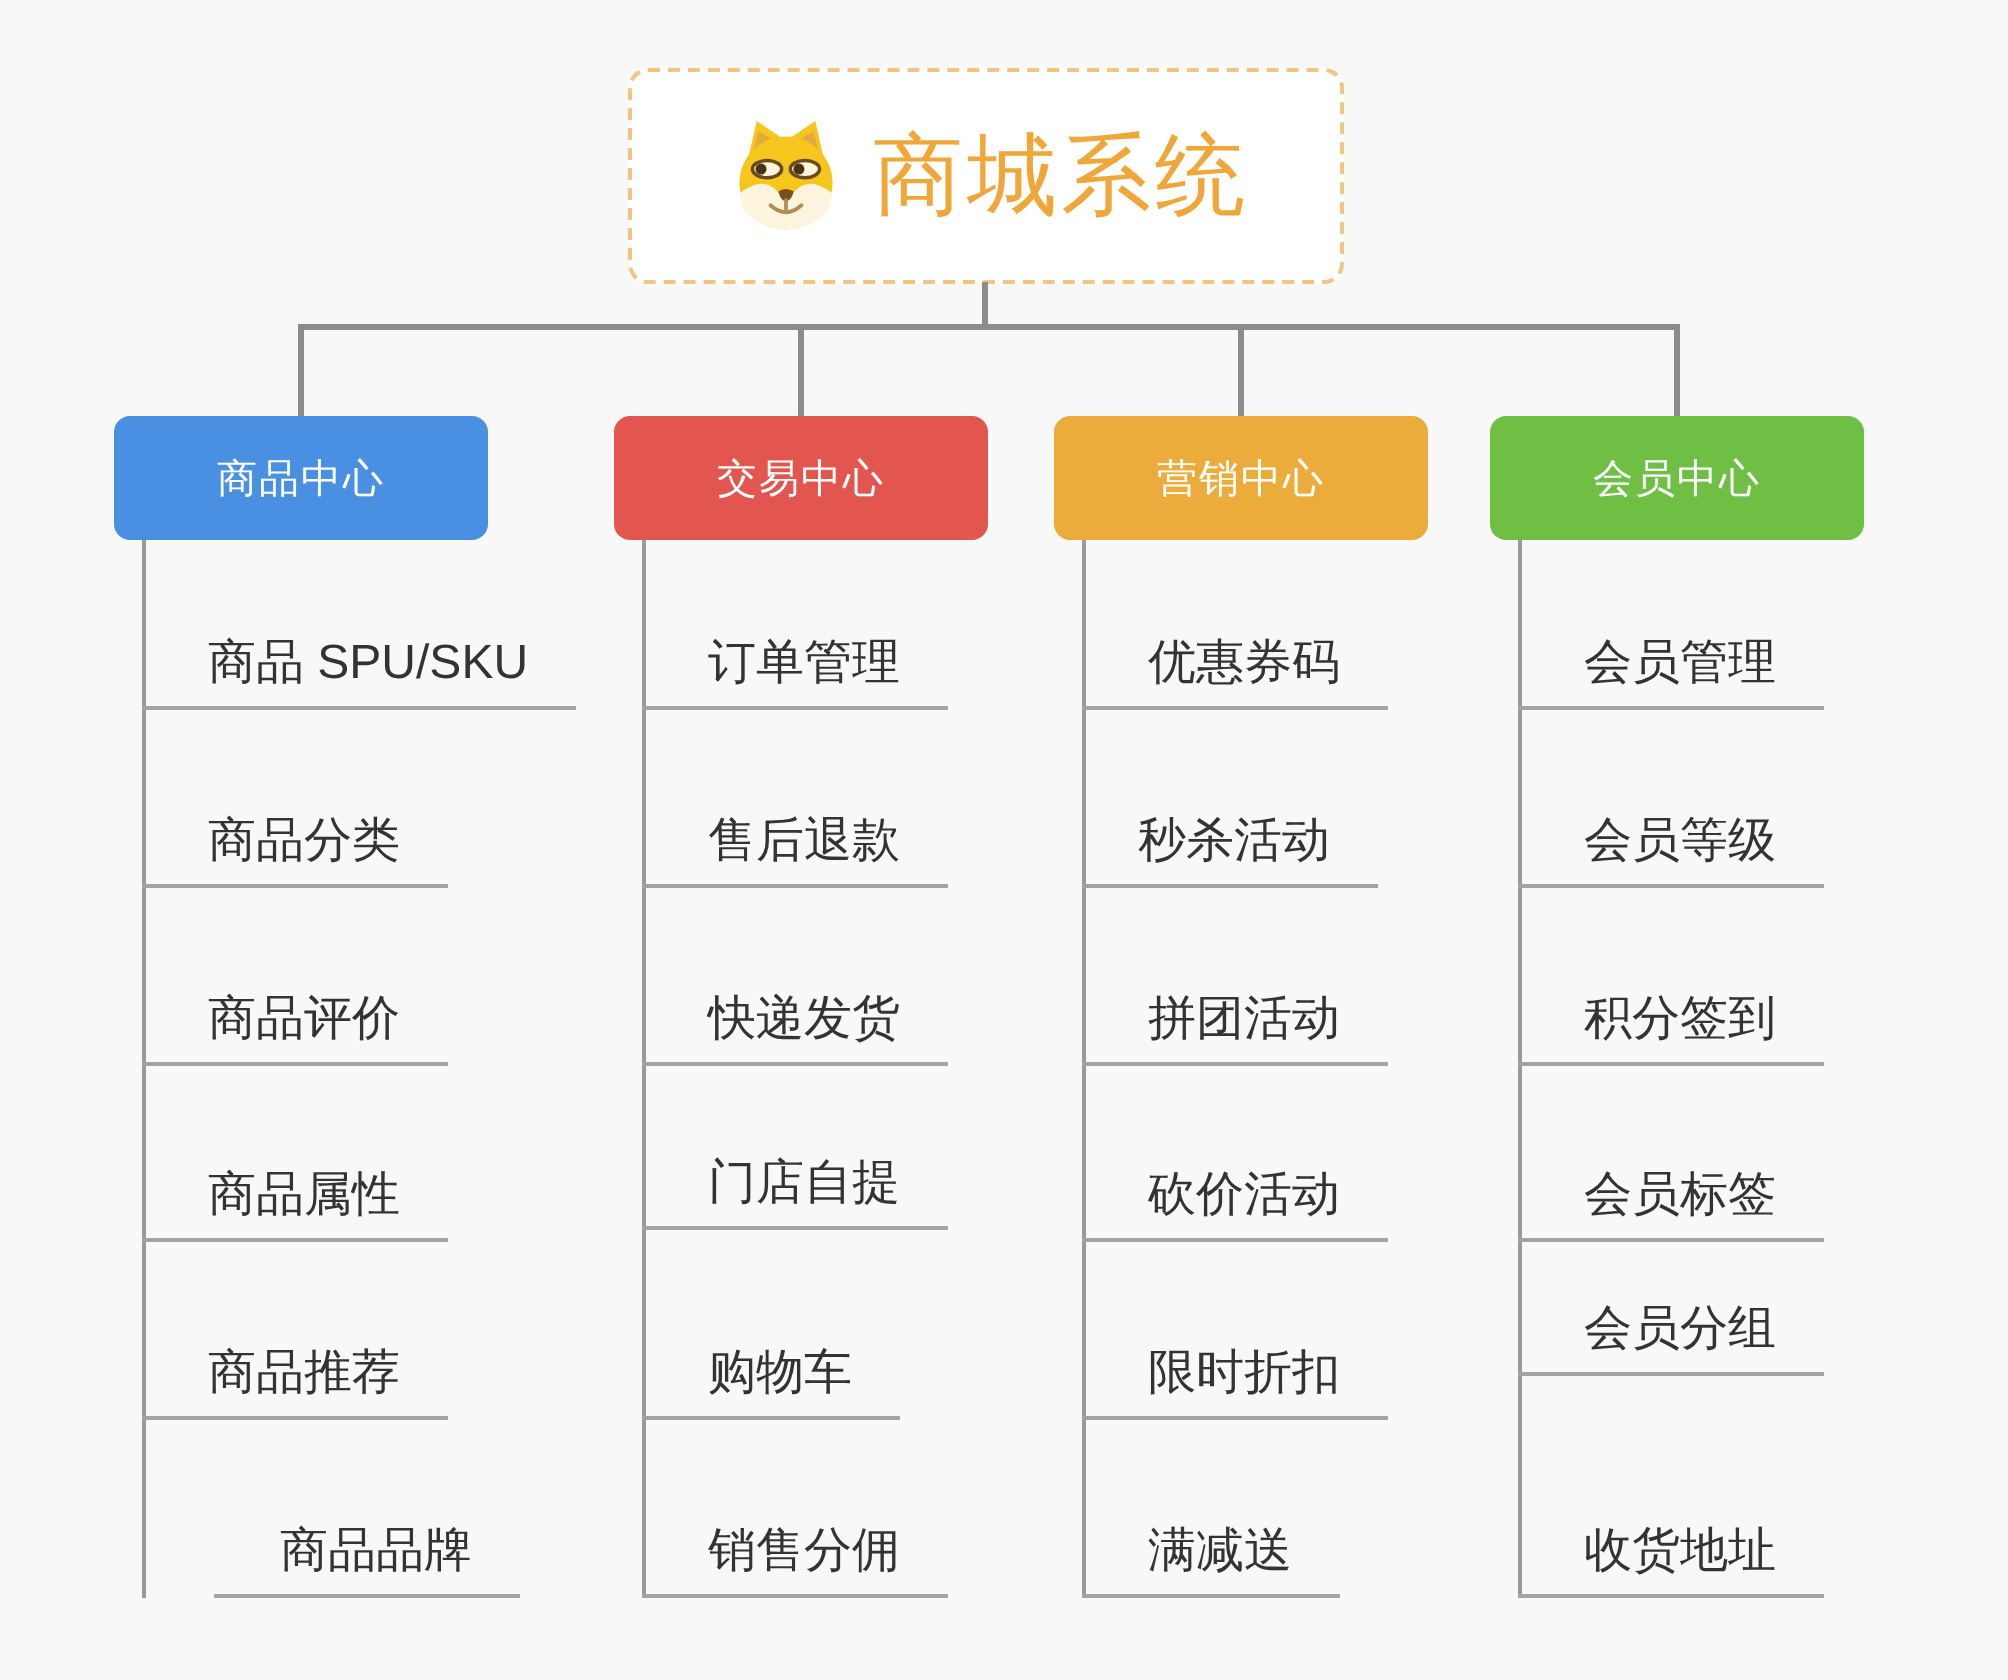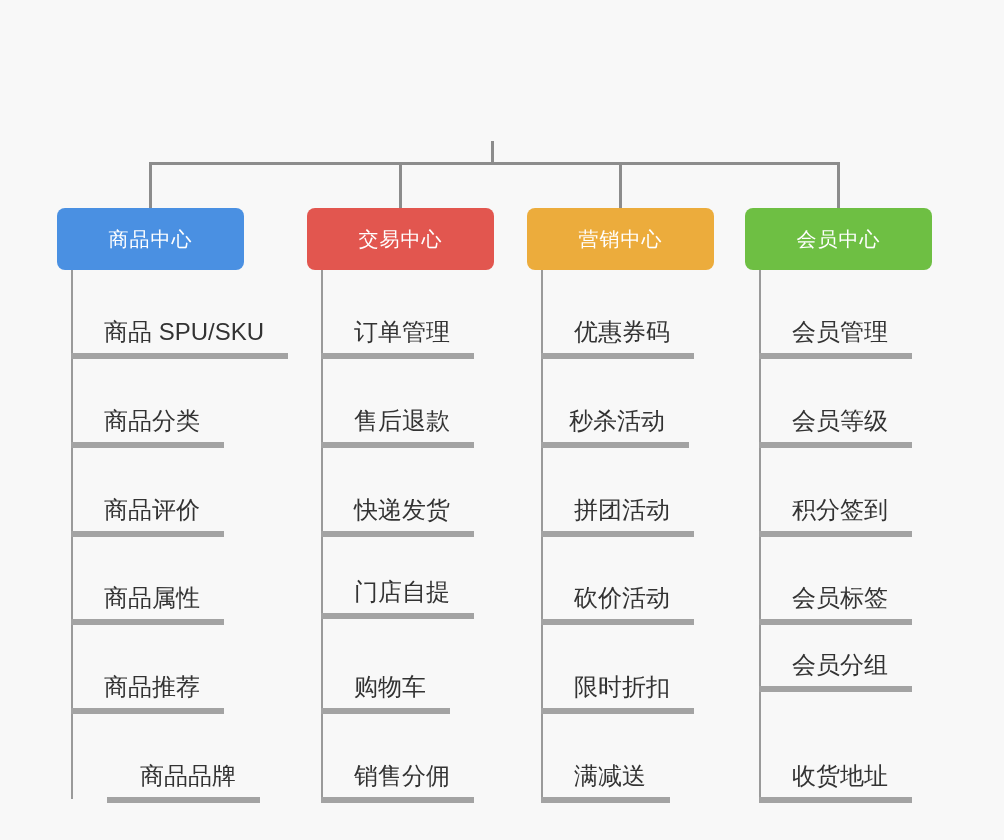--- a/index.html
+++ b/index.html
@@ -41,29 +41,46 @@
   
   .branch-column{position:absolute;top:270px;width:0;overflow:visible;}
   .trunk{
     position:absolute;left:0;top:0;width:2px;height:529px;
     background:#9a9a9a;
   }
   .item{
     position:absolute;left:0;
     display:inline-block;white-space:nowrap;
     padding:0 24px 6px 33px;
-    border-bottom:6px solid #a3a3a3;
+    border-bottom:2px solid #a3a3a3;
     font-size:24px;line-height:30px;color:#333333;
   }
 </style>
 </head>
 <body>
 
 <div class="canvas">
 
+  <div class="root-node" style="border-color: rgb(242, 198, 126);">
+    <svg class="dog-icon" viewBox="0 0 72 72" xmlns="http://www.w3.org/2000/svg">
+      <polygon points="14,26 19,4 35,15" fill="#F6C51E"></polygon>
+      <polygon points="58,26 53,4 37,15" fill="#F6C51E"></polygon>
+      <polygon points="17,22 20,10 30,16" fill="#E8A93C"></polygon>
+      <polygon points="55,22 52,10 42,16" fill="#E8A93C"></polygon>
+      <circle cx="36" cy="40" r="27" fill="#F6C51E"></circle>
+      <path d="M9 46 Q22 36 30 44 Q36 50 42 44 Q50 36 63 46 L61 55 Q52 67 36 67 Q20 67 11 55 Z" fill="#FCF4DC"></path>
+      <ellipse cx="25" cy="32" rx="8.5" ry="5" fill="#FFF6DC" stroke="#6B4A1F" stroke-width="2"></ellipse>
+      <ellipse cx="47" cy="32" rx="8.5" ry="5" fill="#FFF6DC" stroke="#6B4A1F" stroke-width="2"></ellipse>
+      <circle cx="21.5" cy="32" r="3.2" fill="#4A3116"></circle>
+      <circle cx="43.5" cy="32" r="3.2" fill="#4A3116"></circle>
+      <path d="M31.5 45 Q36 42 40.5 45 Q39 50.5 36 50.5 Q33 50.5 31.5 45 Z" fill="#7A4E21"></path>
+      <path d="M36 50 L36 55 M27 53 Q36 61 45 53" stroke="#B08D55" stroke-width="2.2" fill="none" stroke-linecap="round"></path>
+    </svg>
+    <span class="root-title" style="color: rgb(240, 167, 58);">商城系统</span>
+  </div>
 
   <div class="line root-trunk"></div>
   <div class="line bus"></div>
   <div class="line drop" style="left:149px"></div>
   <div class="line drop" style="left:399px"></div>
   <div class="line drop" style="left:619px"></div>
   <div class="line drop" style="left:837px"></div>
 
     <div>
       <div class="branch-box" style="left: 57px; background: rgb(74, 144, 226);">商品中心</div>

